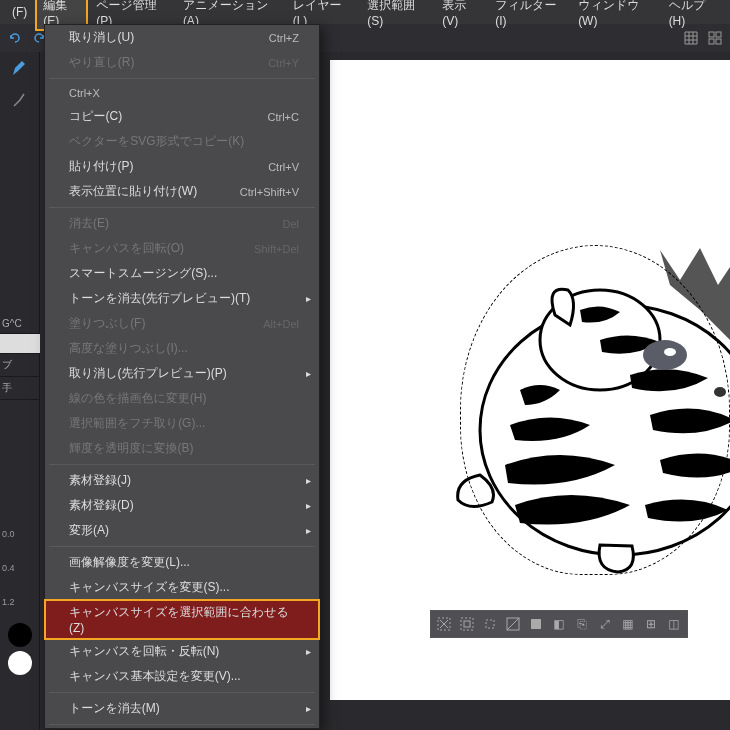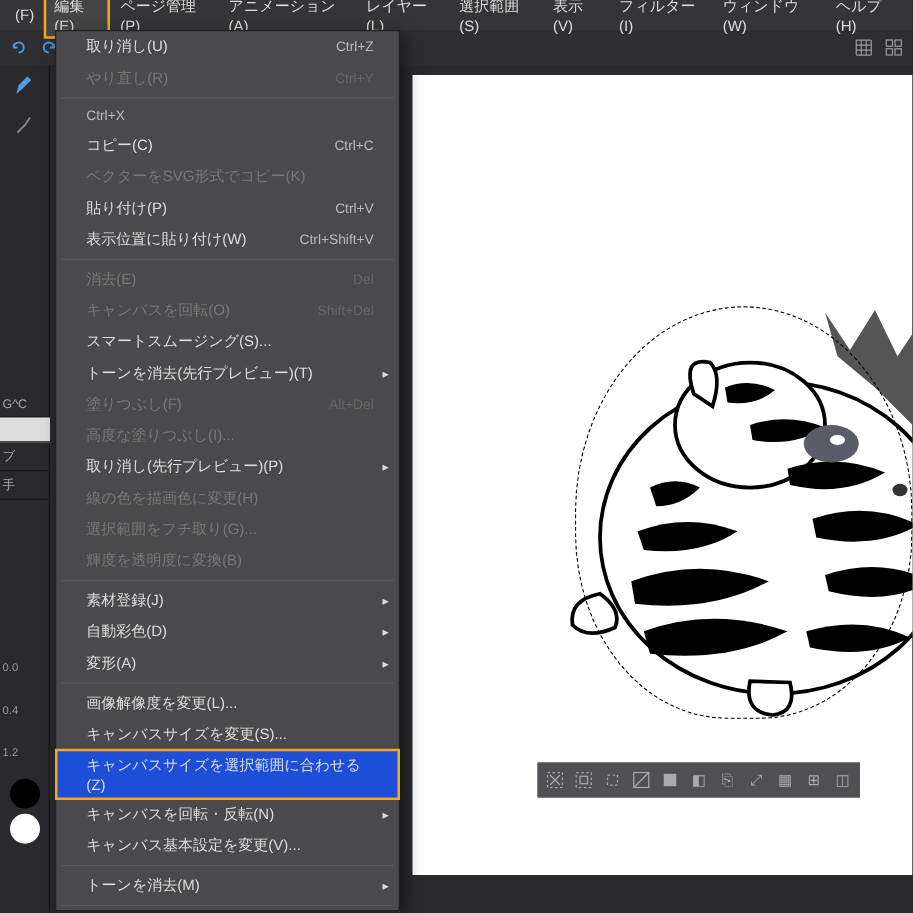--- a/index.html
+++ b/index.html
@@ -119,21 +119,21 @@
     .menu-item .label { flex: 1; }
     .menu-item .shortcut { color: #bbb; font-size: 11px; }
     .menu-item.disabled .shortcut { color: #666; }
     .menu-item.has-sub::after {
       content: '▸';
       position: absolute;
       right: 8px;
       font-size: 10px;
     }
     .menu-item.highlighted {
-      background: #1d4ed8;
+      background: #7f1d1d;
       outline: 2px solid #f5a623;
       outline-offset: -1px;
     }
     .menu-sep {
       height: 1px;
       background: #5a5a5d;
       margin: 3px 4px;
     }
     
     .canvas-area {
@@ -392,21 +392,21 @@
       <span class="label">選択範囲をフチ取り(G)...</span>
     </div>
     <div class="menu-item disabled">
       <span class="label">輝度を透明度に変換(B)</span>
     </div>
     <div class="menu-sep"></div>
     <div class="menu-item has-sub">
       <span class="label">素材登録(J)</span>
     </div>
     <div class="menu-item has-sub">
-      <span class="label">自動彩色(D)</span>
+      <span class="label">素材登録(D)</span>
     </div>
     <div class="menu-item has-sub">
       <span class="label">変形(A)</span>
     </div>
     <div class="menu-sep"></div>
     <div class="menu-item">
       <span class="label">画像解像度を変更(L)...</span>
     </div>
     <div class="menu-item">
       <span class="label">キャンバスサイズを変更(S)...</span>

